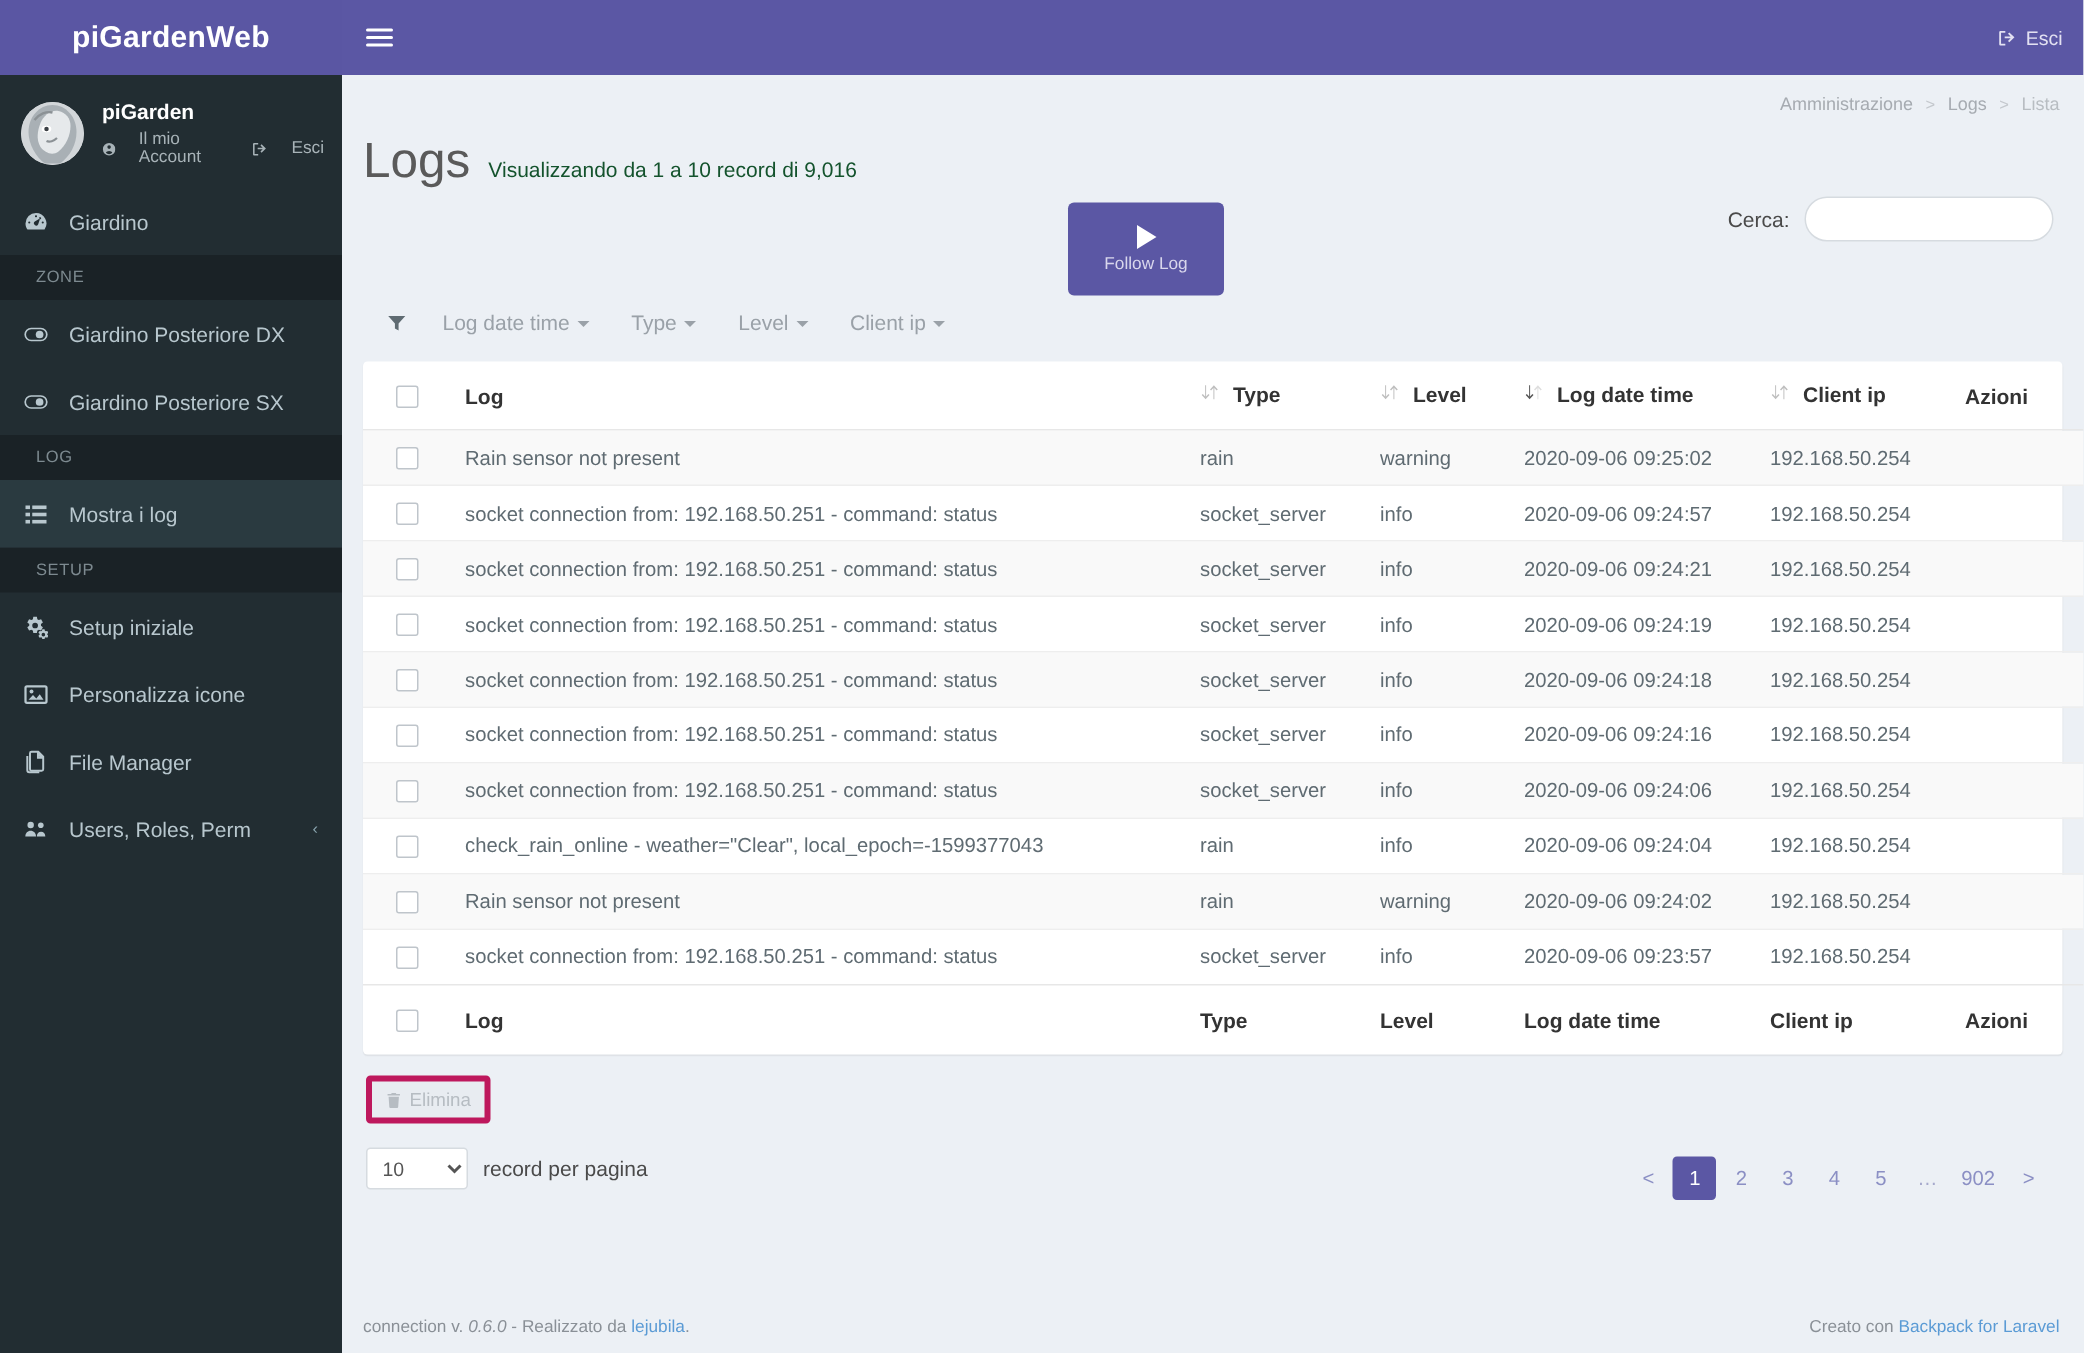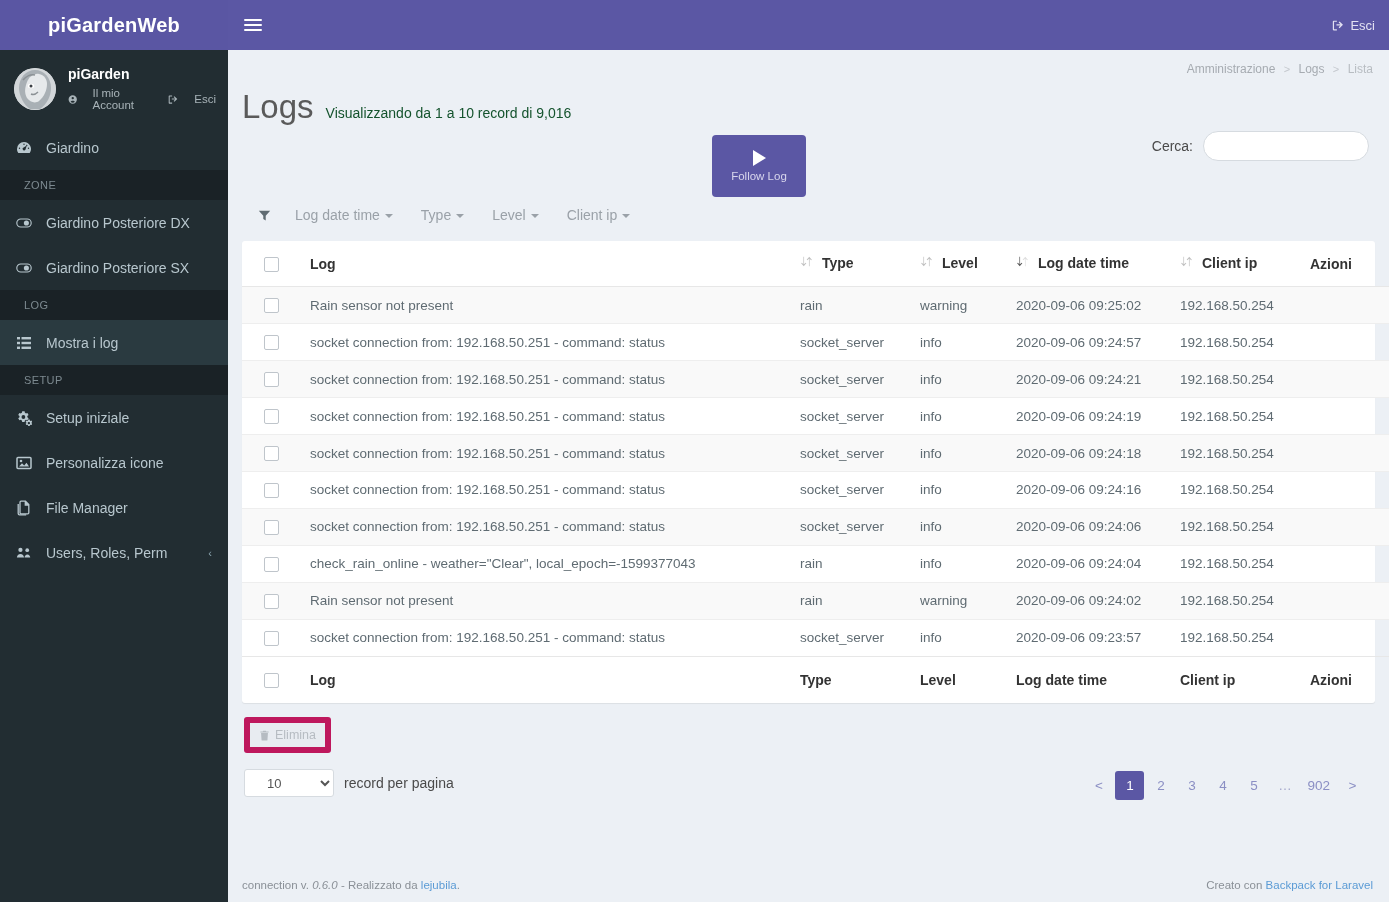--- a/index.html
+++ b/index.html
@@ -86,21 +86,21 @@
   .breadcrumb .sep { color: #c4c8cd; margin: 0 5px; font-size: 11px; }
   .breadcrumb .cur { color: #b8bdc2; }
 
   .page-head { padding: 14px 0 0 0; display: flex; align-items: baseline; }
   .page-title { font-size: 33px; color: #5a5a5a; font-weight: normal; line-height: 1; }
   .page-sub { font-size: 14px; color: #14532d; margin-left: 12px; }
 
   .actionbar { position: relative; height: 92px; }
   .follow-btn {
     position: absolute; left: 470px; top: 12px;
-    width: 94px; height: 62px; background: #5b57a4; border: none;
+    width: 104px; height: 62px; background: #5b57a4; border: none;
     border-radius: 4px; color: #d8d6ec; font-size: 11.5px;
     display: flex; flex-direction: column; align-items: center;
     justify-content: center; gap: 4px; cursor: pointer; padding: 0;
   }
   .follow-btn .tri {
     width: 0; height: 0; border-left: 13px solid #fff;
     border-top: 8px solid transparent; border-bottom: 8px solid transparent;
   }
   .search-wrap {
     position: absolute; right: 6px; top: 8px;
@@ -163,30 +163,30 @@
   }
   .sorticon {
     display: inline-block; width: 13px; margin-right: 9px;
     vertical-align: middle; position: relative; top: -1px;
   }
   .sorticon svg { width: 13px; height: 13px; }
 
   
   .bottombar { padding: 14px 6px 0 2px; position: relative; height: 100px; }
   .del-btn {
-    background: #e8ecf1; border: 6px solid #be185d; border-radius: 3px;
+    background: #e8ecf1; border: 4px solid #be185d; border-radius: 3px;
     color: #b6bcc2; font-size: 12.5px; padding: 5px 9px; cursor: pointer;
     display: inline-flex; align-items: center; gap: 5px;
     font-family: "Liberation Sans", sans-serif;
   }
   .del-btn svg { width: 11px; height: 11px; fill: #b6bcc2; }
   .perpage-row { display: flex; align-items: center; gap: 10px; margin-top: 16px; }
   .perpage-select {
-    width: 90px; height: 28px; border: 1px solid #d6dbe0; border-radius: 3px;
-    background: #fff; font-size: 13px; color: #555; padding: 0 18px;
+    width: 68px; height: 28px; border: 1px solid #d6dbe0; border-radius: 3px;
+    background: #fff; font-size: 13px; color: #555; padding: 0 6px;
     font-family: "Liberation Sans", sans-serif;
   }
   .perpage-label { font-size: 14px; color: #4a4a4a; }
 
   .pagination {
     position: absolute; right: 8px; top: 68px;
     display: flex; align-items: center; gap: 2px;
   }
   .pg {
     min-width: 29px; height: 29px; display: flex; align-items: center;

